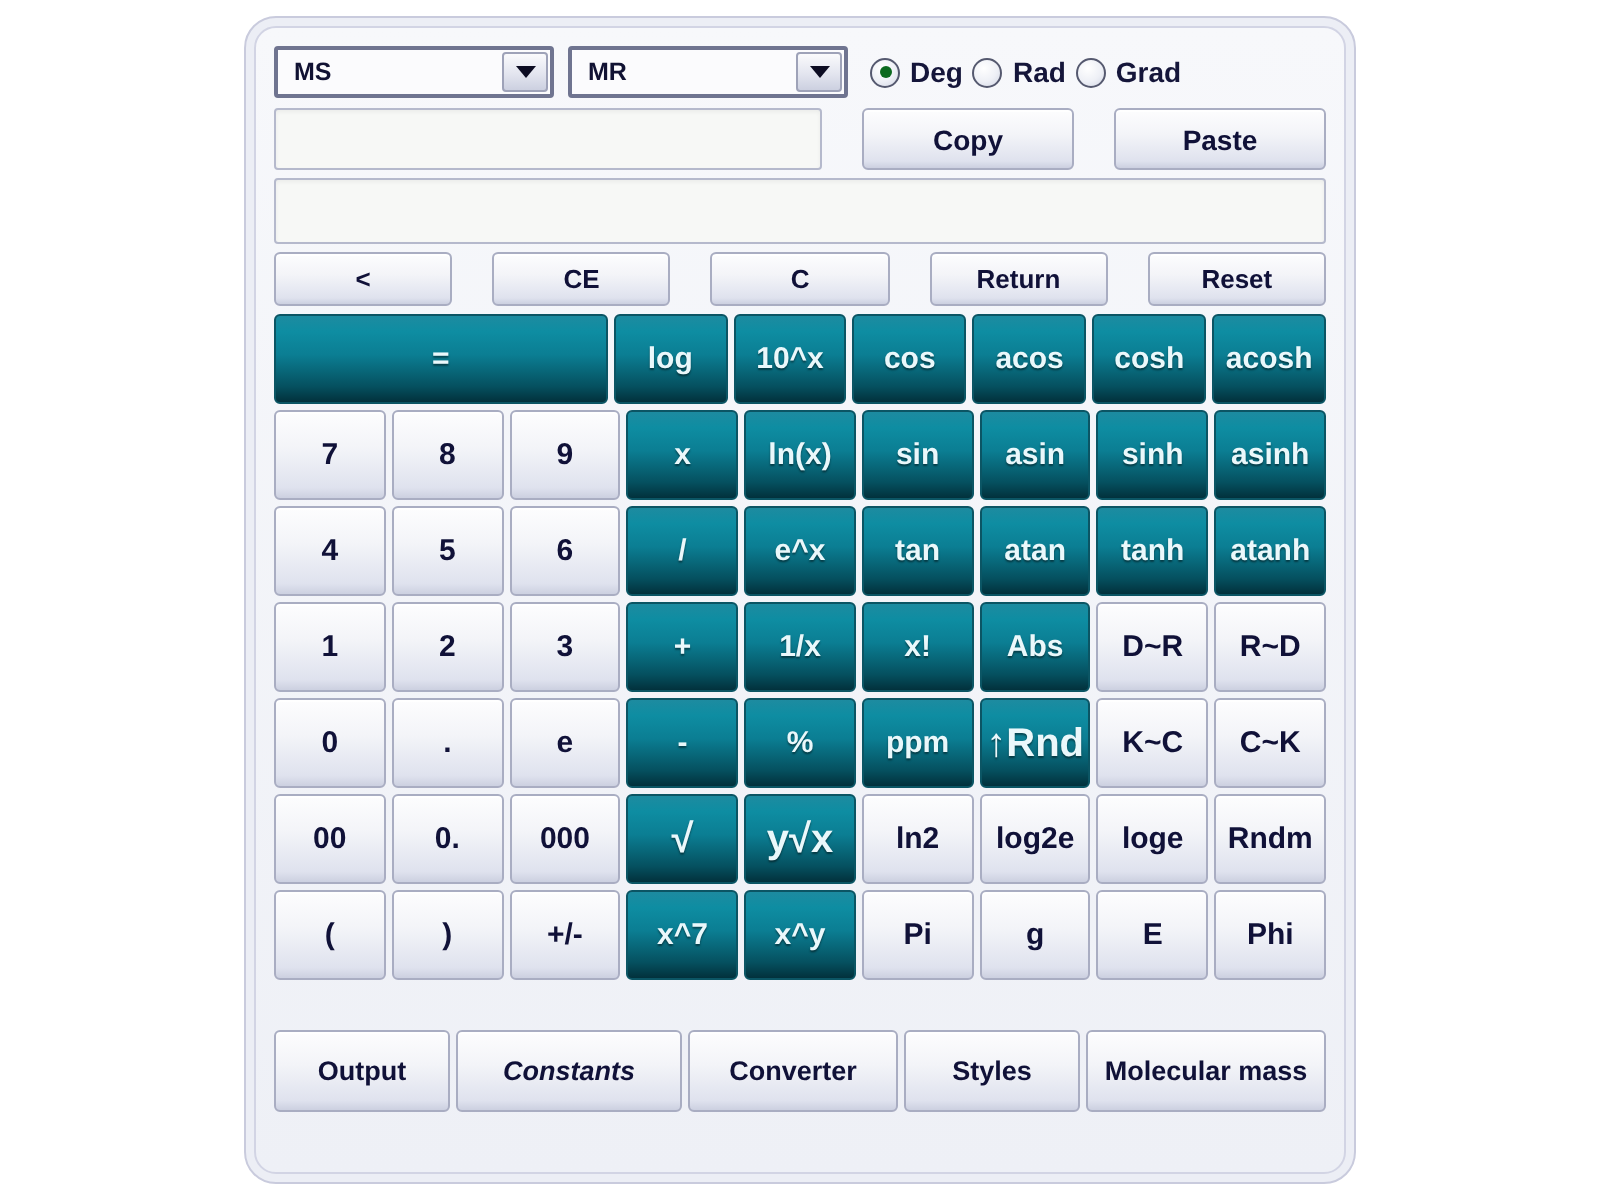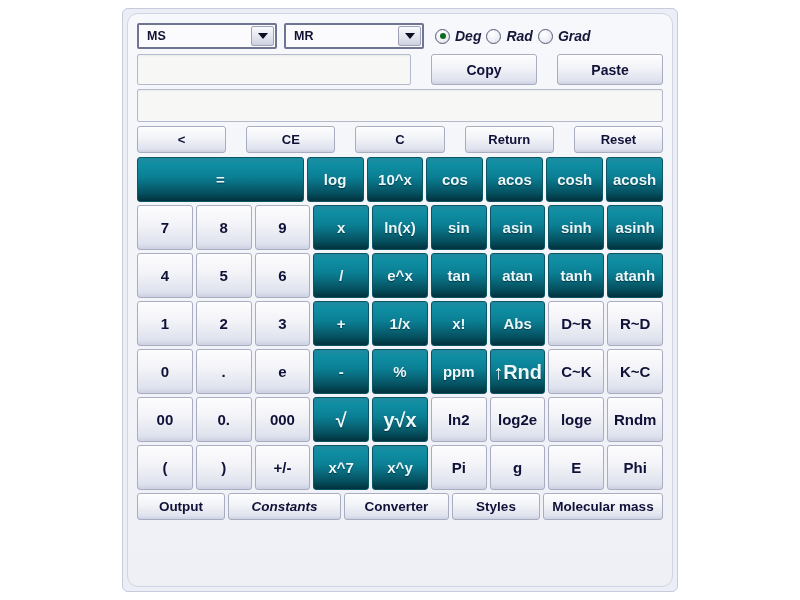--- a/index.html
+++ b/index.html
@@ -14,21 +14,21 @@
 
   #app {
     position: absolute;
     left: 122px;
     top: 8px;
     width: 556px;
     height: 584px;
     box-sizing: border-box;
     background: #eceef5;
     border: 1px solid #c9cbdd;
-    border-radius: 6px;
+    border-radius: 16px;
     padding: 4px;
   }
 
   #inner {
     width: 100%;
     height: 100%;
     box-sizing: border-box;
     background: linear-gradient(180deg,#f7f8fb 0%,#eef0f6 100%);
     border: 1px solid #d2d4e4;
     border-radius: 11px;
@@ -100,21 +100,21 @@
     align-items: center;
     justify-content: center;
   }
   .caret {
     width: 0; height: 0;
     border-left: 5px solid transparent;
     border-right: 5px solid transparent;
     border-top: 6px solid #0c0c22;
   }
 
-  .radios { display: flex; align-items: center; gap: 5px; margin-left: 4px; font-style: italic; }
+  .radios { display: flex; align-items: center; gap: 5px; margin-left: 4px; }
   .radio { display: flex; align-items: center; gap: 5px; cursor: pointer; }
   .rdot {
     width: 15px; height: 15px;
     border-radius: 50%;
     background: radial-gradient(circle at 38% 32%, #ffffff 0%, #eef0f6 55%, #d2d6e4 100%);
     border: 1.5px solid #55596f;
     display: flex; align-items: center; justify-content: center;
     box-sizing: border-box;
   }
   .rdot.on::after {
@@ -151,21 +151,21 @@
 
   
   #keypad { margin-top: 4px; }
   .krow { display: flex; gap: 3px; margin-bottom: 3px; }
   .krow .btn { flex: 1 1 0; height: 45px; font-size: 15px; }
   .krow .btn.span3 { flex: 3 1 0; }
   .krow .btn.sym { font-size: 20px; }
 
   
   #tabs { display: flex; gap: 3px; margin-top: 3px; }
-  #tabs .btn { height: 27px; font-size: 13.5px; padding: 0 6px; }
+  #tabs .btn { height: 41px; font-size: 13.5px; padding: 0 6px; margin-top: 22px; }
   #tabs .t0 { flex: 0 0 88px; }
   #tabs .t1 { flex: 0 0 113px; font-style: italic; }
   #tabs .t2 { flex: 0 0 105px; }
   #tabs .t3 { flex: 1 1 auto; }
   #tabs .t4 { flex: 0 0 88px; }
 </style>
 </head>
 <body>
 
 <div id="app">
@@ -265,22 +265,22 @@
           <div class="btn">R~D</div>
         </div>
         <div class="krow">
           <div class="btn">0</div>
           <div class="btn">.</div>
           <div class="btn">e</div>
           <div class="btn teal">-</div>
           <div class="btn teal">%</div>
           <div class="btn teal">ppm</div>
           <div class="btn teal sym">↑Rnd</div>
+          <div class="btn">K~C</div>
           <div class="btn">C~K</div>
-          <div class="btn">K~C</div>
         </div>
         <div class="krow">
           <div class="btn">00</div>
           <div class="btn">0.</div>
           <div class="btn">000</div>
           <div class="btn teal sym">√</div>
           <div class="btn teal sym">y√x</div>
           <div class="btn">ln2</div>
           <div class="btn">log2e</div>
           <div class="btn">loge</div>

